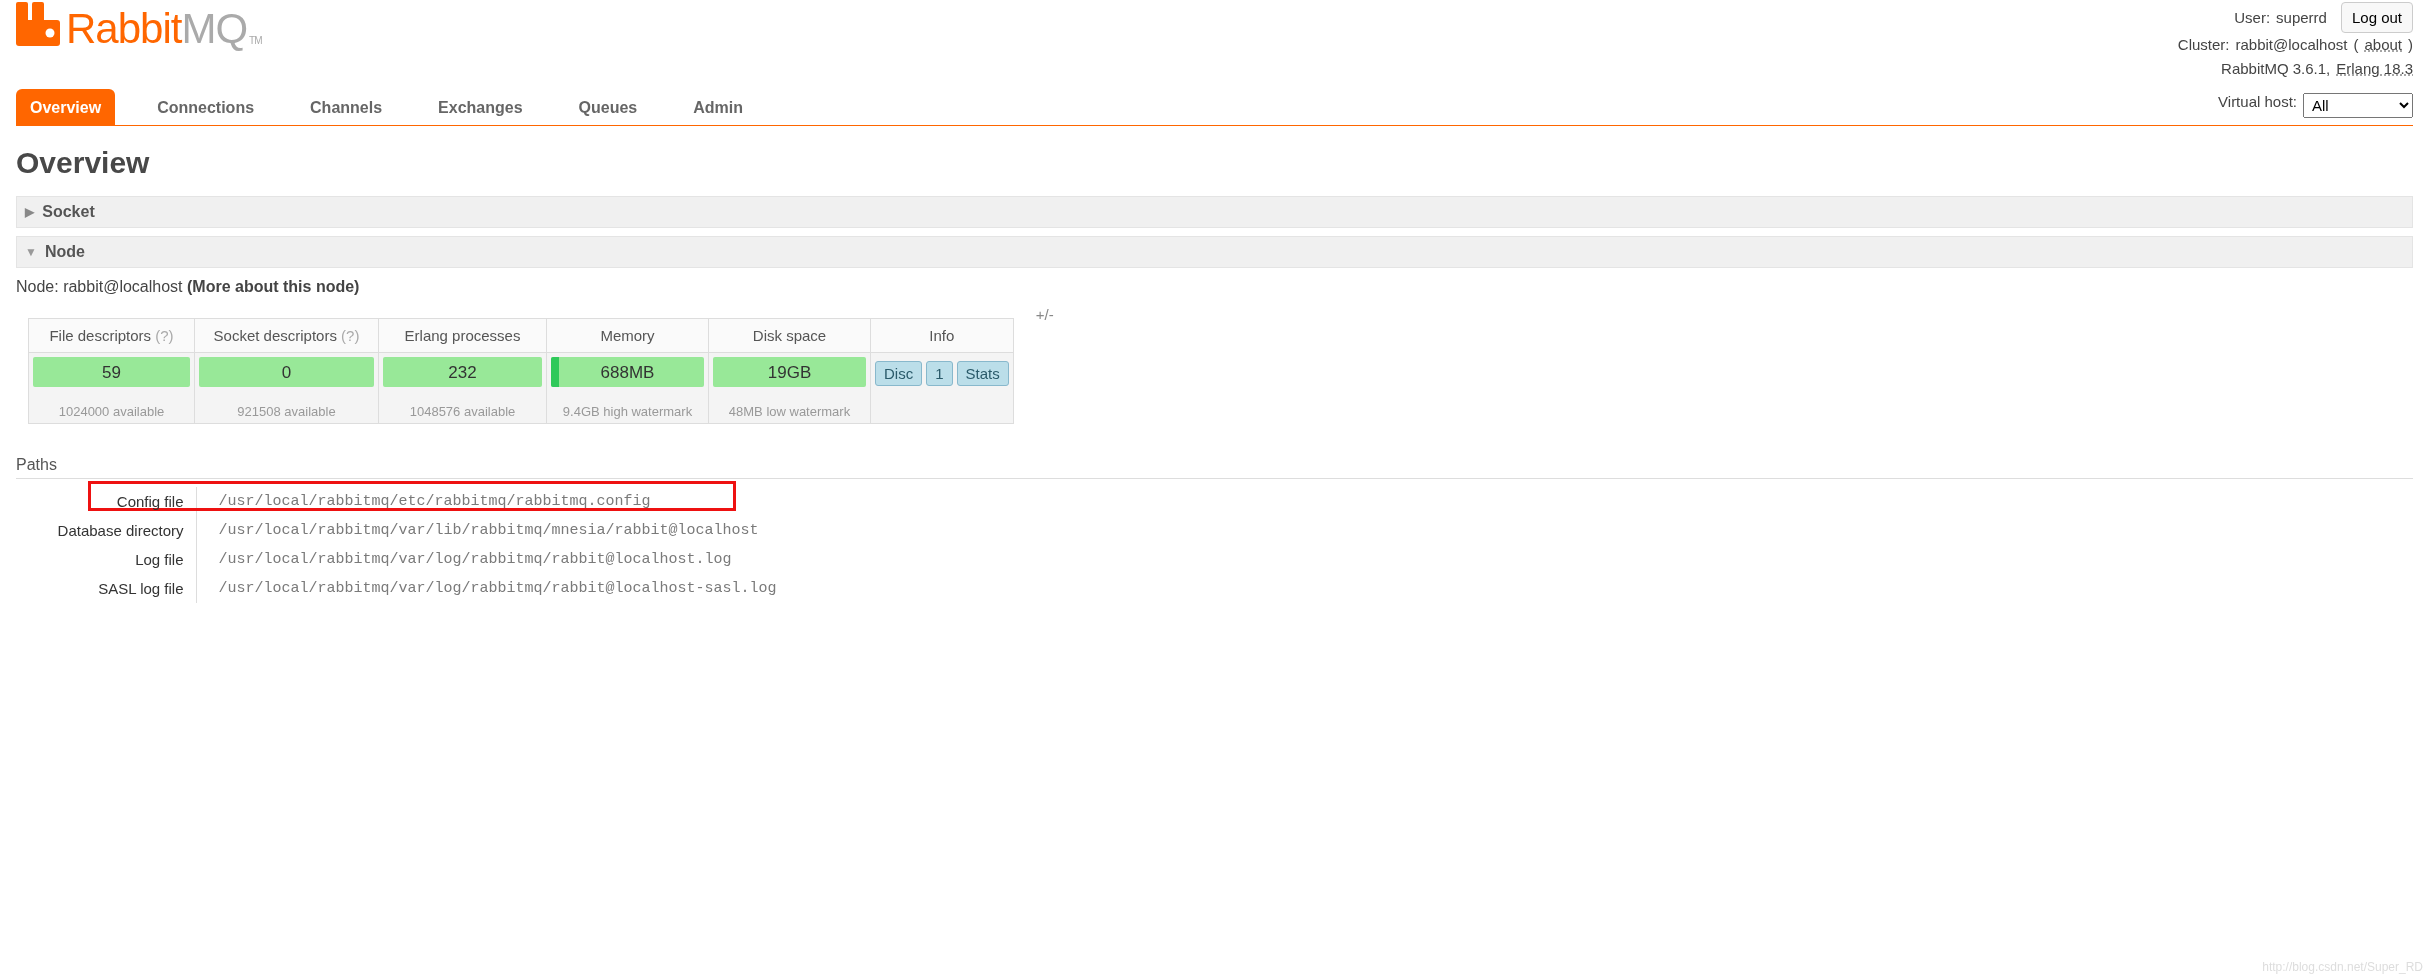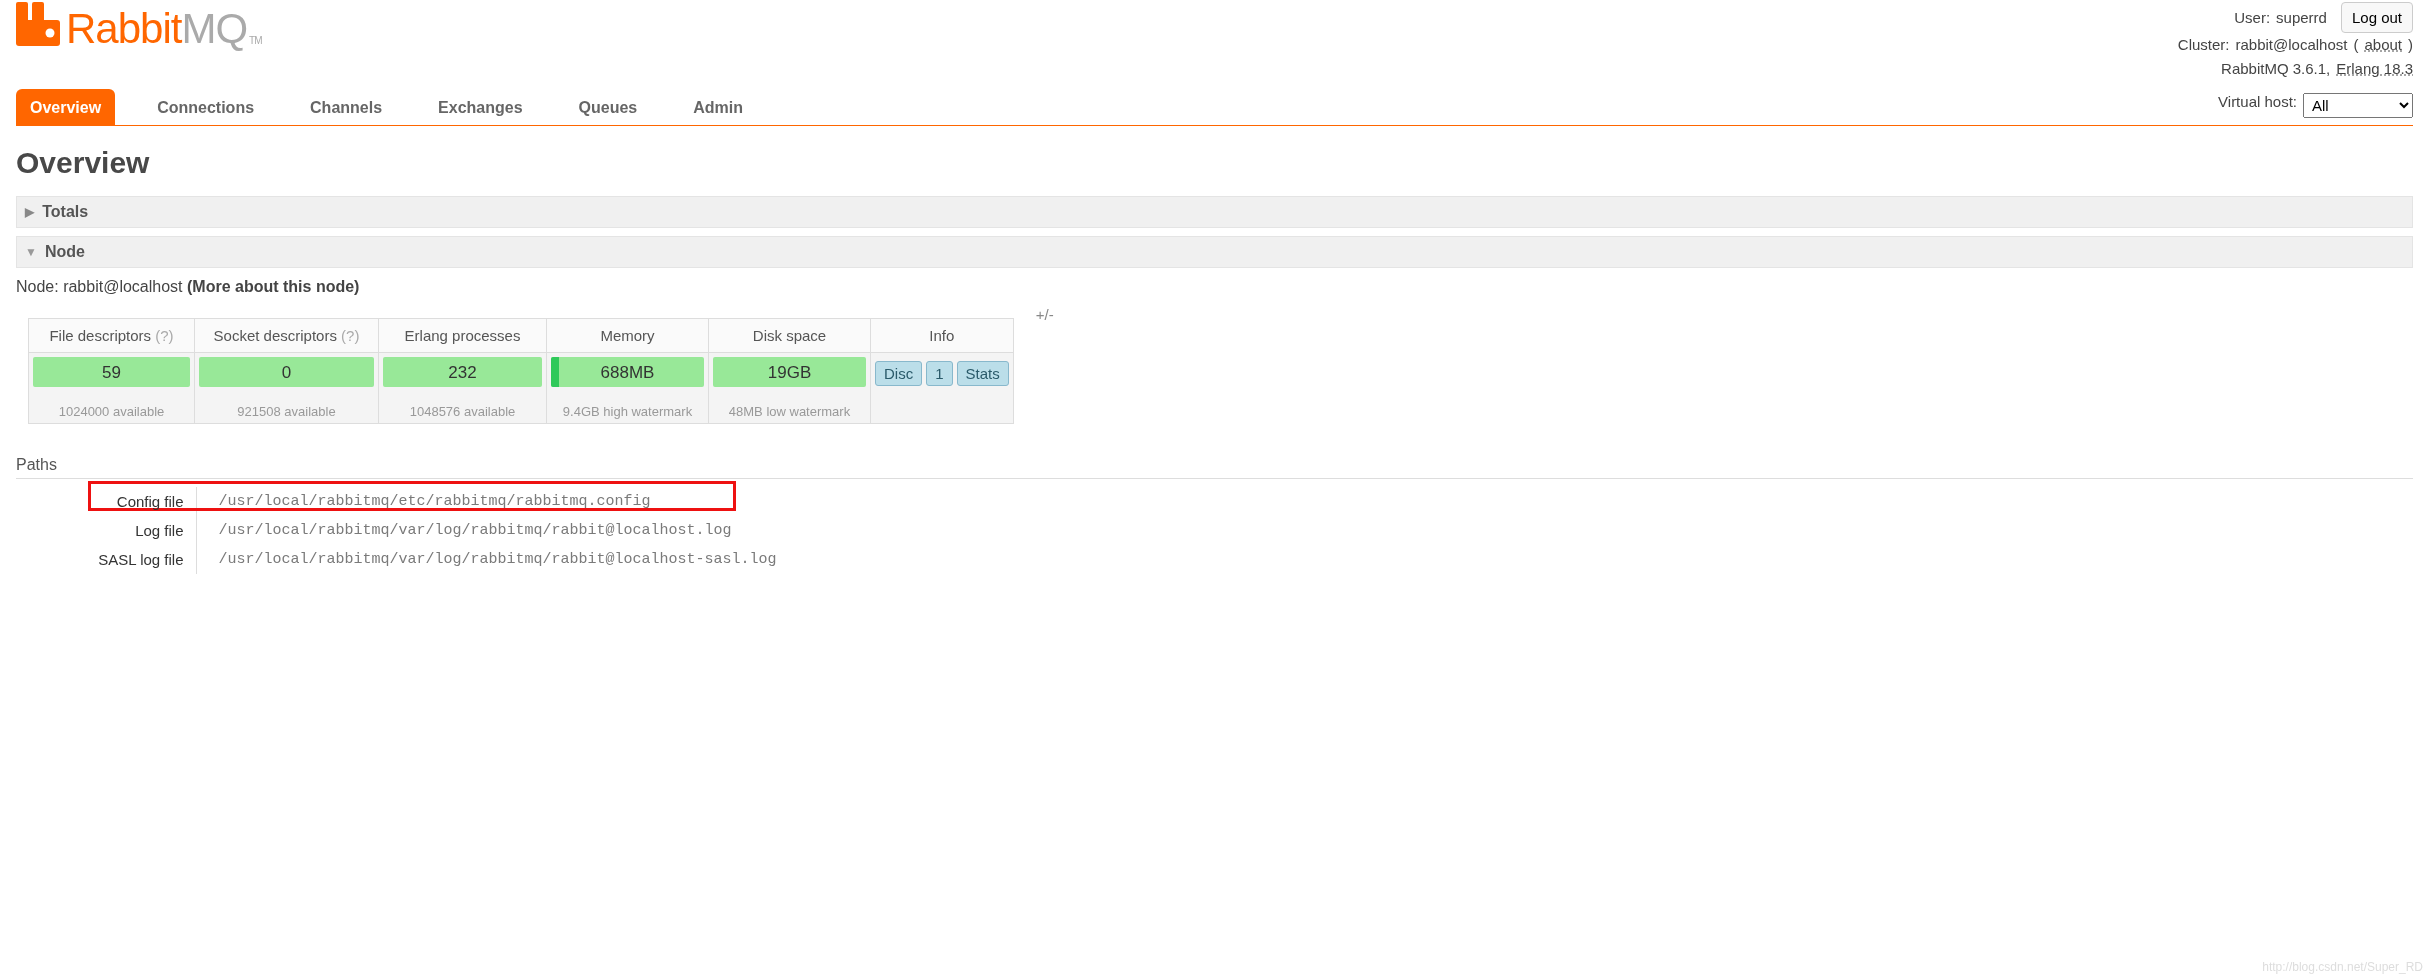--- a/index.html
+++ b/index.html
@@ -194,21 +194,21 @@
       <select>
         <option>All</option>
       </select>
     </div>
   </div>
 
   <h1 class="page-title">Overview</h1>
 
   <div class="collapsible">
     <span class="tri">▶</span>
-    <span>Totals</span>
+    <span>Socket</span>
   </div>
 
   <div class="collapsible">
     <span class="tri" style="color:#999;">▼</span>
     <span>Node</span>
   </div>
 
   <div class="node-label">
     <span>Node: </span><span>rabbit@localhost </span><b>(More about this node)</b>
   </div>
@@ -261,20 +261,24 @@
   <div class="paths-heading">Paths</div>
   <div class="paths-wrap" style="position:relative;">
     <div class="redbox" style="left:72px; top:2px; width:648px; height:30px;"></div>
     <table class="paths-table">
       <tbody>
           <tr class="highlight">
         <td class="k">Config file</td>
         <td class="v">/usr/local/rabbitmq/etc/rabbitmq/rabbitmq.config</td>
       </tr>
       <tr>
+        <td class="k">Database directory</td>
+        <td class="v">/usr/local/rabbitmq/var/lib/rabbitmq/mnesia/rabbit@localhost</td>
+      </tr>
+      <tr>
         <td class="k">Log file</td>
         <td class="v">/usr/local/rabbitmq/var/log/rabbitmq/rabbit@localhost.log</td>
       </tr>
       <tr>
         <td class="k">SASL log file</td>
         <td class="v">/usr/local/rabbitmq/var/log/rabbitmq/rabbit@localhost-sasl.log</td>
       </tr>
     </tbody>
       </table>
   </div>

